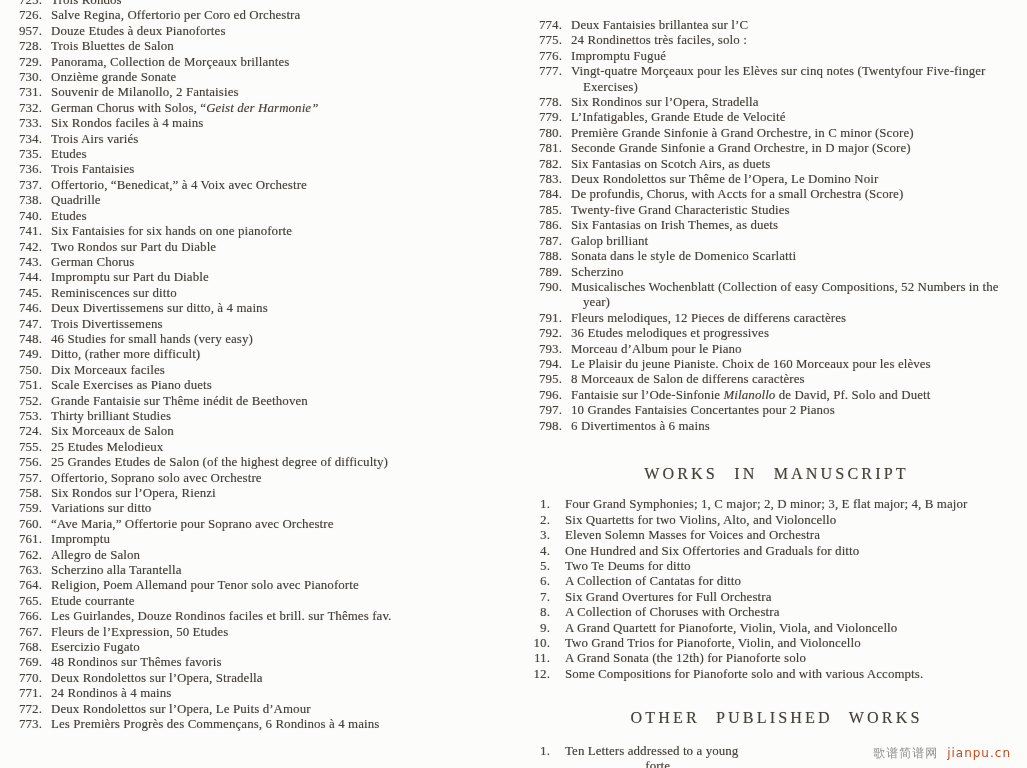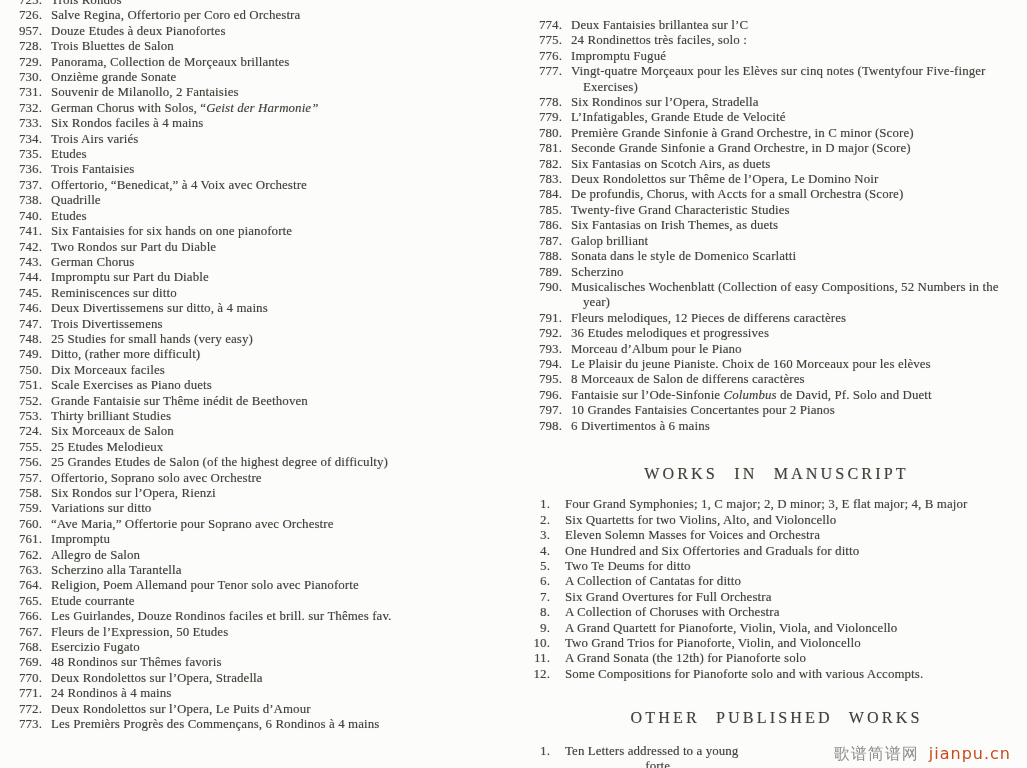--- a/index.html
+++ b/index.html
@@ -24,21 +24,21 @@
   .heading{
     text-align:center;font-size:16px;
     letter-spacing:3.2px;word-spacing:9px;
     margin-top:32px;margin-bottom:16px;white-space:nowrap;
   }
   .heading.other{margin-top:28px;margin-bottom:18px;}
   i{font-style:italic;}
   .watermark{
     position:absolute;right:16px;bottom:7px;
     font-family:"DejaVu Sans","Liberation Sans",sans-serif;
-    font-size:16px;letter-spacing:1px;text-shadow:none;
+    font-size:12px;letter-spacing:1px;text-shadow:none;
   }
   .wm-site{color:#8f8f8f;}
   .wm-domain{color:#c84b1e;margin-left:4px;}
 </style>
 </head>
 <body>
 
 <div>
 
   <div class="col left" id="col-left">
@@ -125,21 +125,21 @@
       <div class="row">
         <span class="num">746.</span>
         <span class="title">Deux Divertissemens sur ditto, à 4 mains</span>
       </div>
       <div class="row">
         <span class="num">747.</span>
         <span class="title">Trois Divertissemens</span>
       </div>
       <div class="row">
         <span class="num">748.</span>
-        <span class="title">25 Studies for small hands (very easy)</span>
+        <span class="title">46 Studies for small hands (very easy)</span>
       </div>
       <div class="row">
         <span class="num">749.</span>
         <span class="title">Ditto, (rather more difficult)</span>
       </div>
       <div class="row">
         <span class="num">750.</span>
         <span class="title">Dix Morceaux faciles</span>
       </div>
       <div class="row">
@@ -321,21 +321,21 @@
         <div class="row">
           <span class="num">794.</span>
           <span class="title">Le Plaisir du jeune Pianiste. Choix de 160 Morceaux pour les elèves</span>
         </div>
         <div class="row">
           <span class="num">795.</span>
           <span class="title">8 Morceaux de Salon de differens caractères</span>
         </div>
         <div class="row">
           <span class="num">796.</span>
-          <span class="title">Fantaisie sur l’Ode-Sinfonie <i>Columbus</i> de David, Pf. Solo and Duett</span>
+          <span class="title">Fantaisie sur l’Ode-Sinfonie <i>Milanollo</i> de David, Pf. Solo and Duett</span>
         </div>
         <div class="row">
           <span class="num">797.</span>
           <span class="title">10 Grandes Fantaisies Concertantes pour 2 Pianos</span>
         </div>
         <div class="row">
           <span class="num">798.</span>
           <span class="title">6 Divertimentos à 6 mains</span>
         </div>
       </div>

